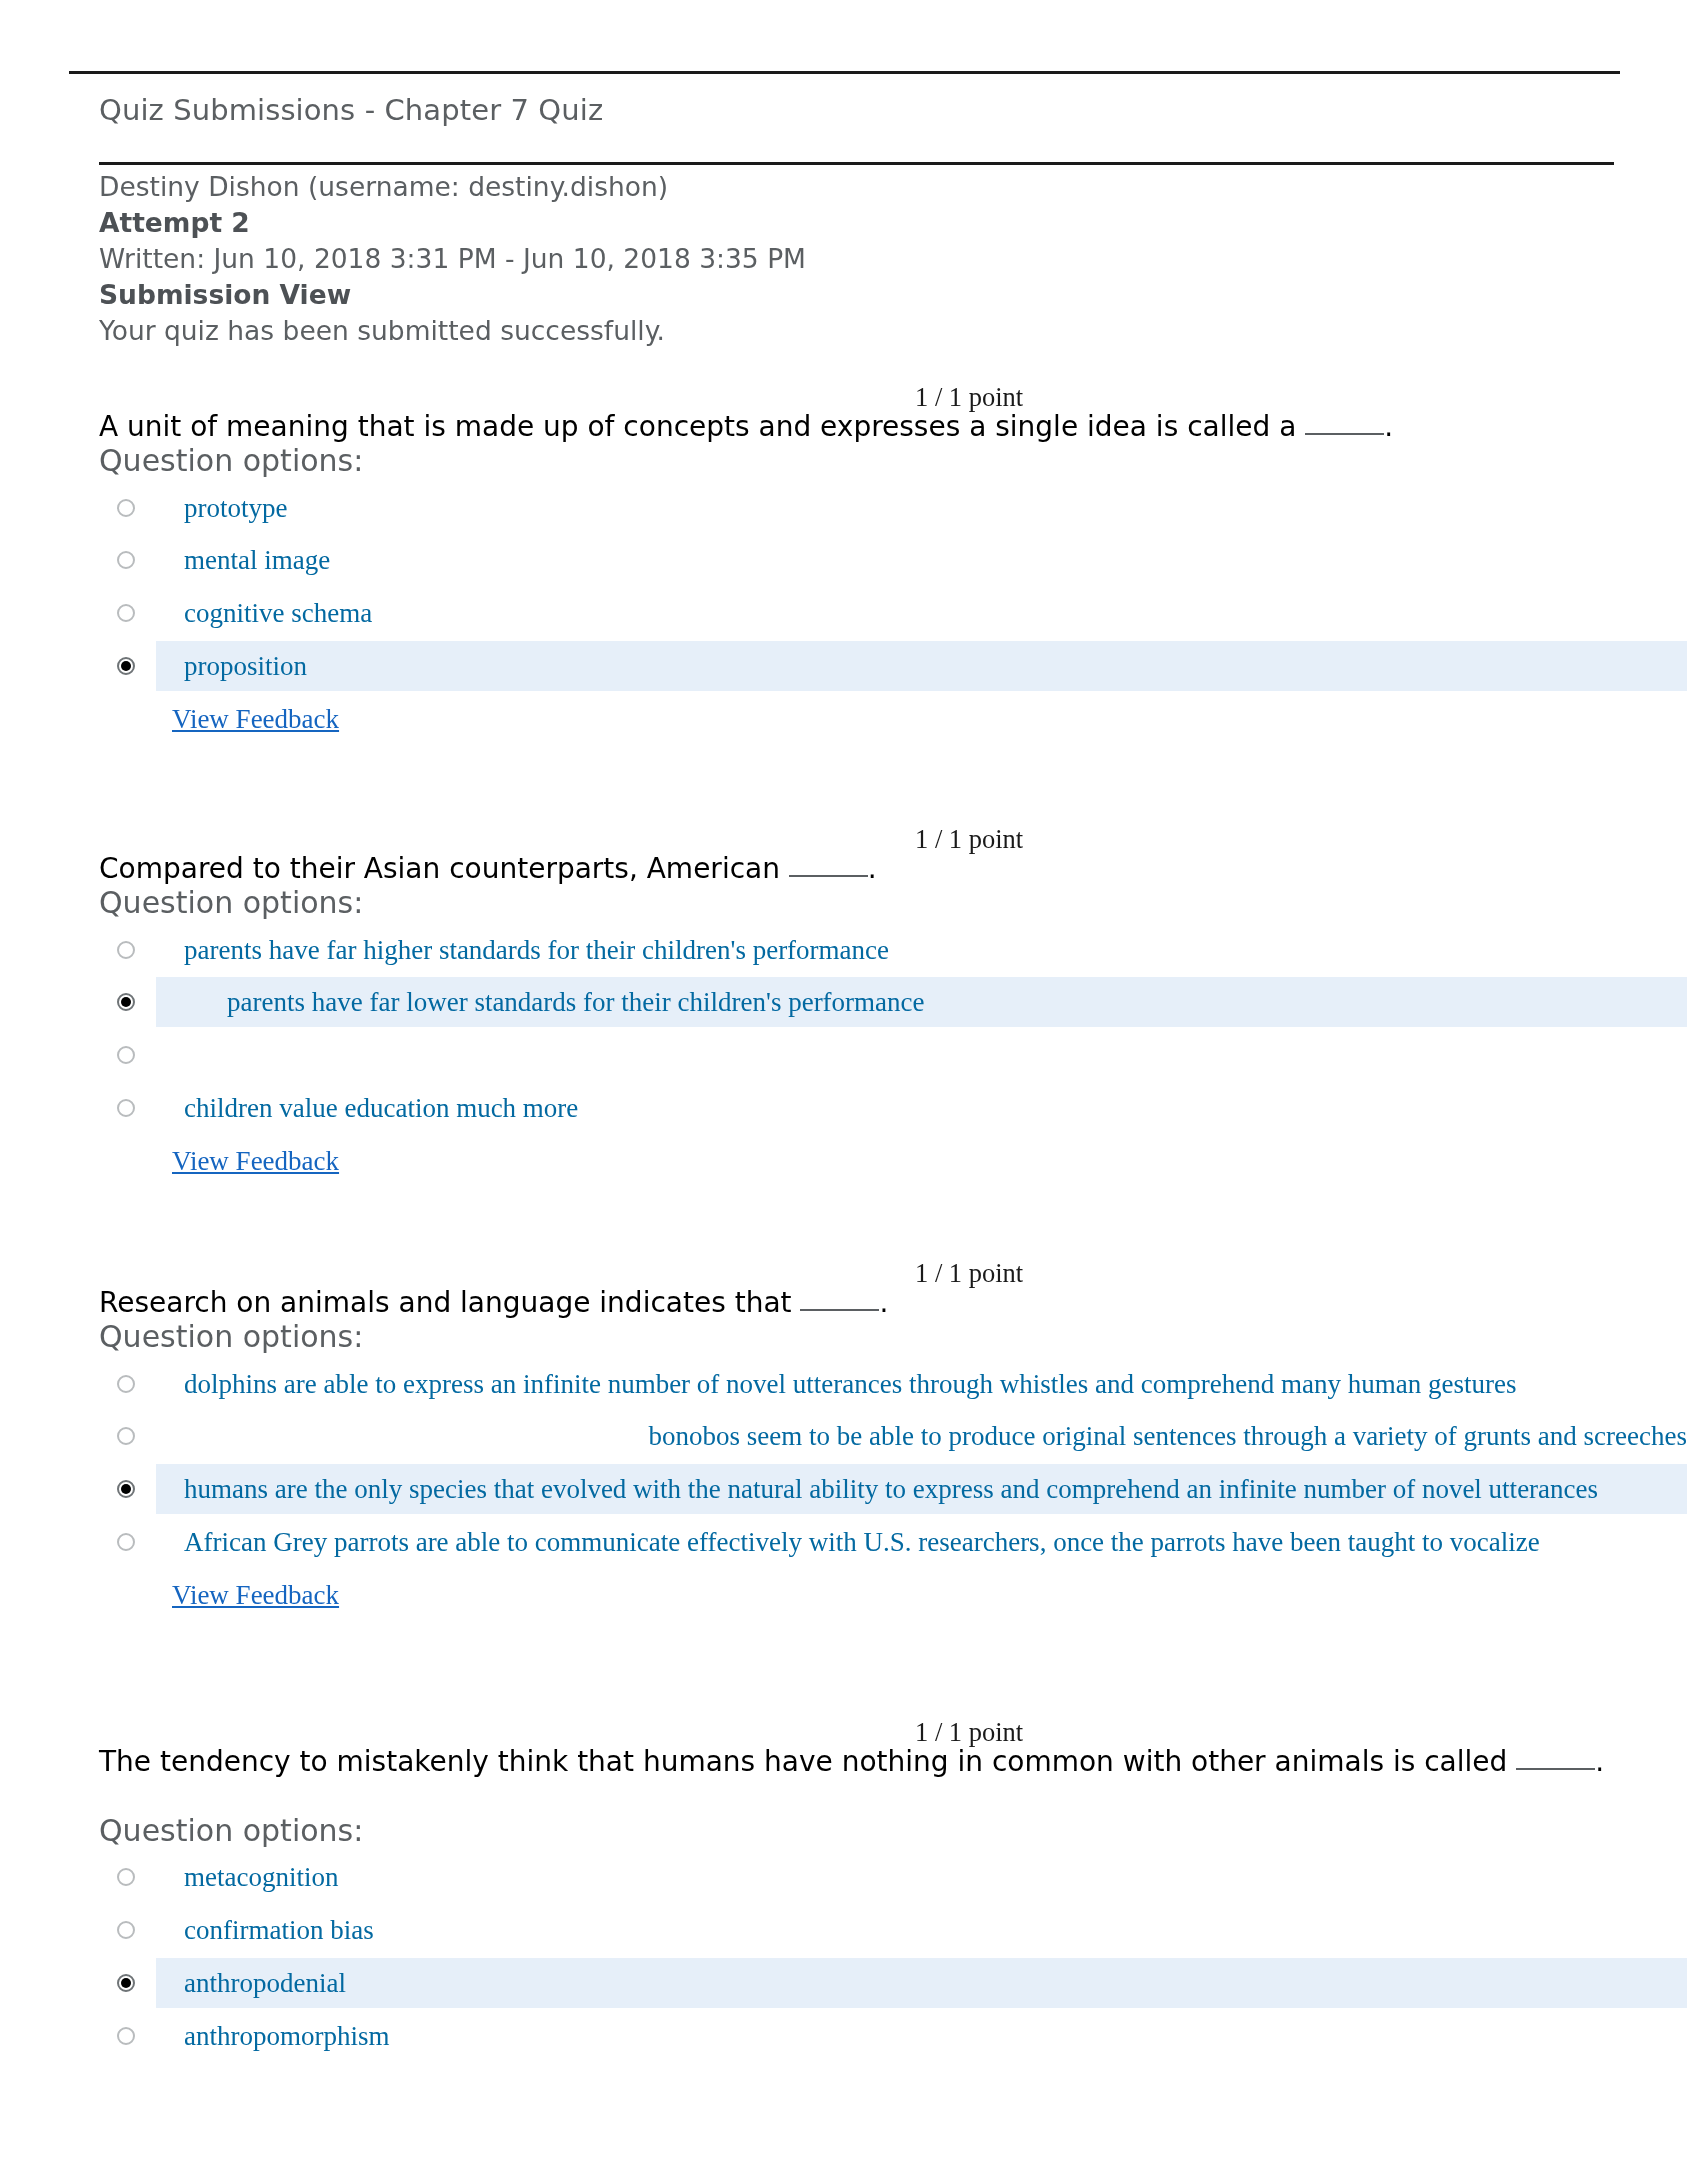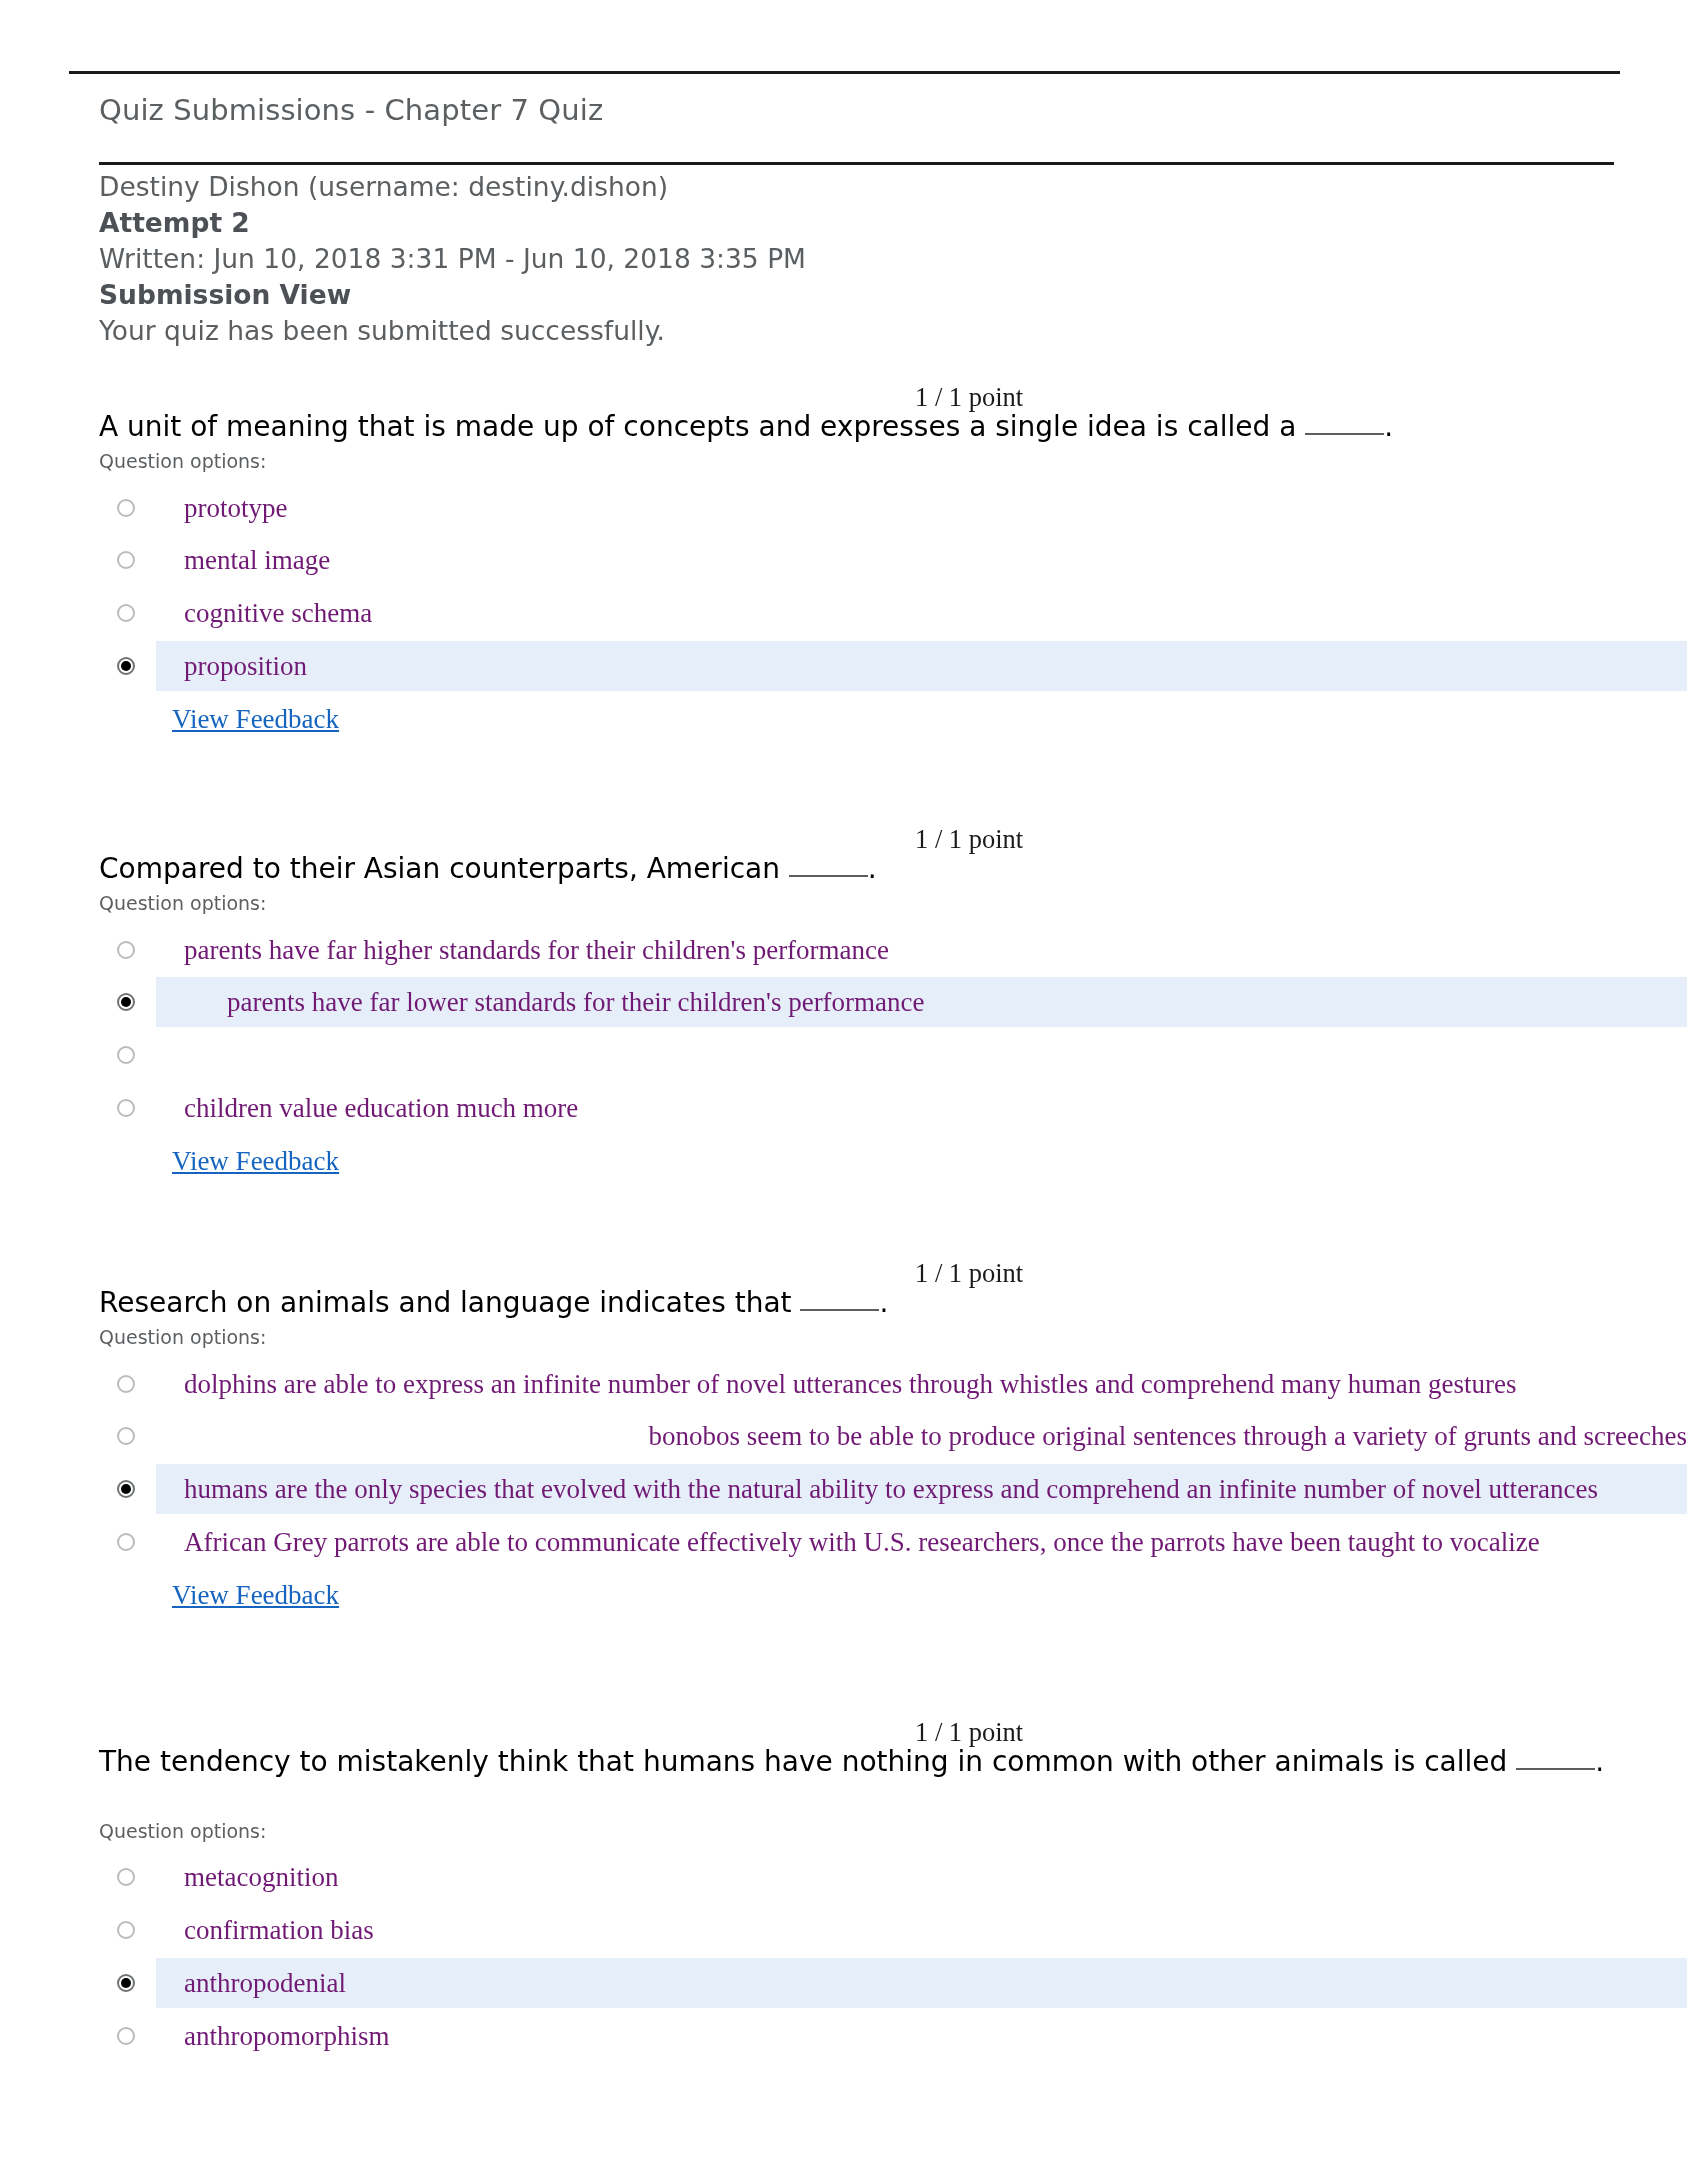--- a/index.html
+++ b/index.html
@@ -93,21 +93,21 @@
   .qtext .blank {
     display: inline-block;
     border-bottom: 2px solid #5b5f62;
     width: 79px;
     vertical-align: 1.3px;
   }
 
   .qoptions-label {
     position: absolute;
     left: 99px;
-    font-size: 19px;
+    font-size: 30px;
     line-height: 34px;
     color: #5b5f62;
   }
 
   
   .option-row {
     position: absolute;
     left: 96px;
     width: 1591px;
     height: 50px;
@@ -153,21 +153,21 @@
     height: 10.6px;
     margin-left: -5.3px;
     margin-top: -5.3px;
     border-radius: 50%;
     background: #000000;
   }
 
   .option-label {
     font-family: "Liberation Serif", serif;
     font-size: 27px;
-    color: #701a75;
+    color: #0369a1;
     white-space: nowrap;
     padding-left: 28px;
     line-height: 50px;
   }
 
   
   .view-feedback {
     position: absolute;
     left: 172px;
     font-family: "Liberation Serif", serif;

